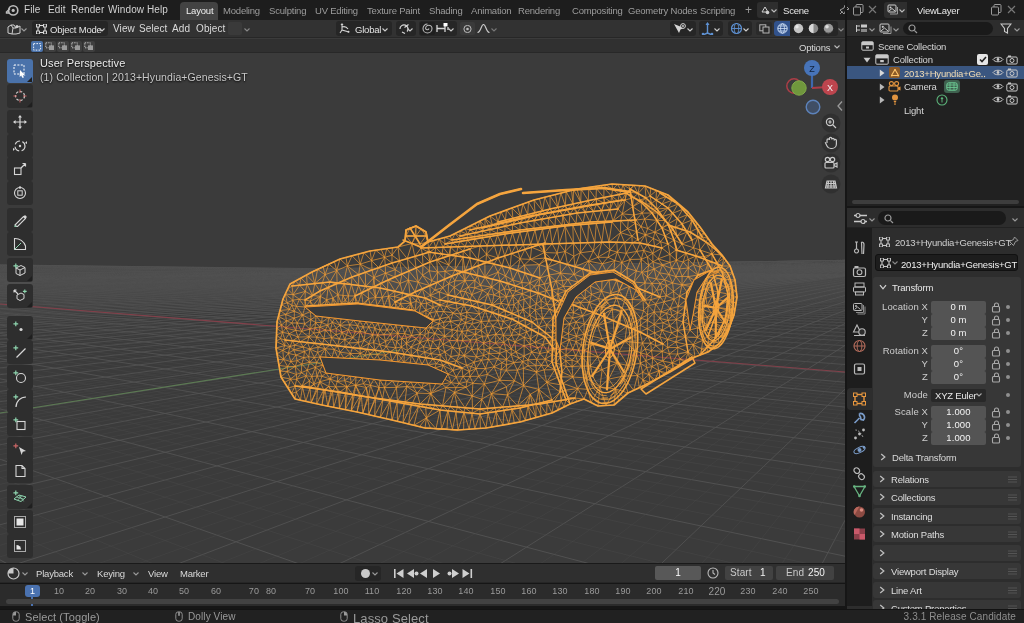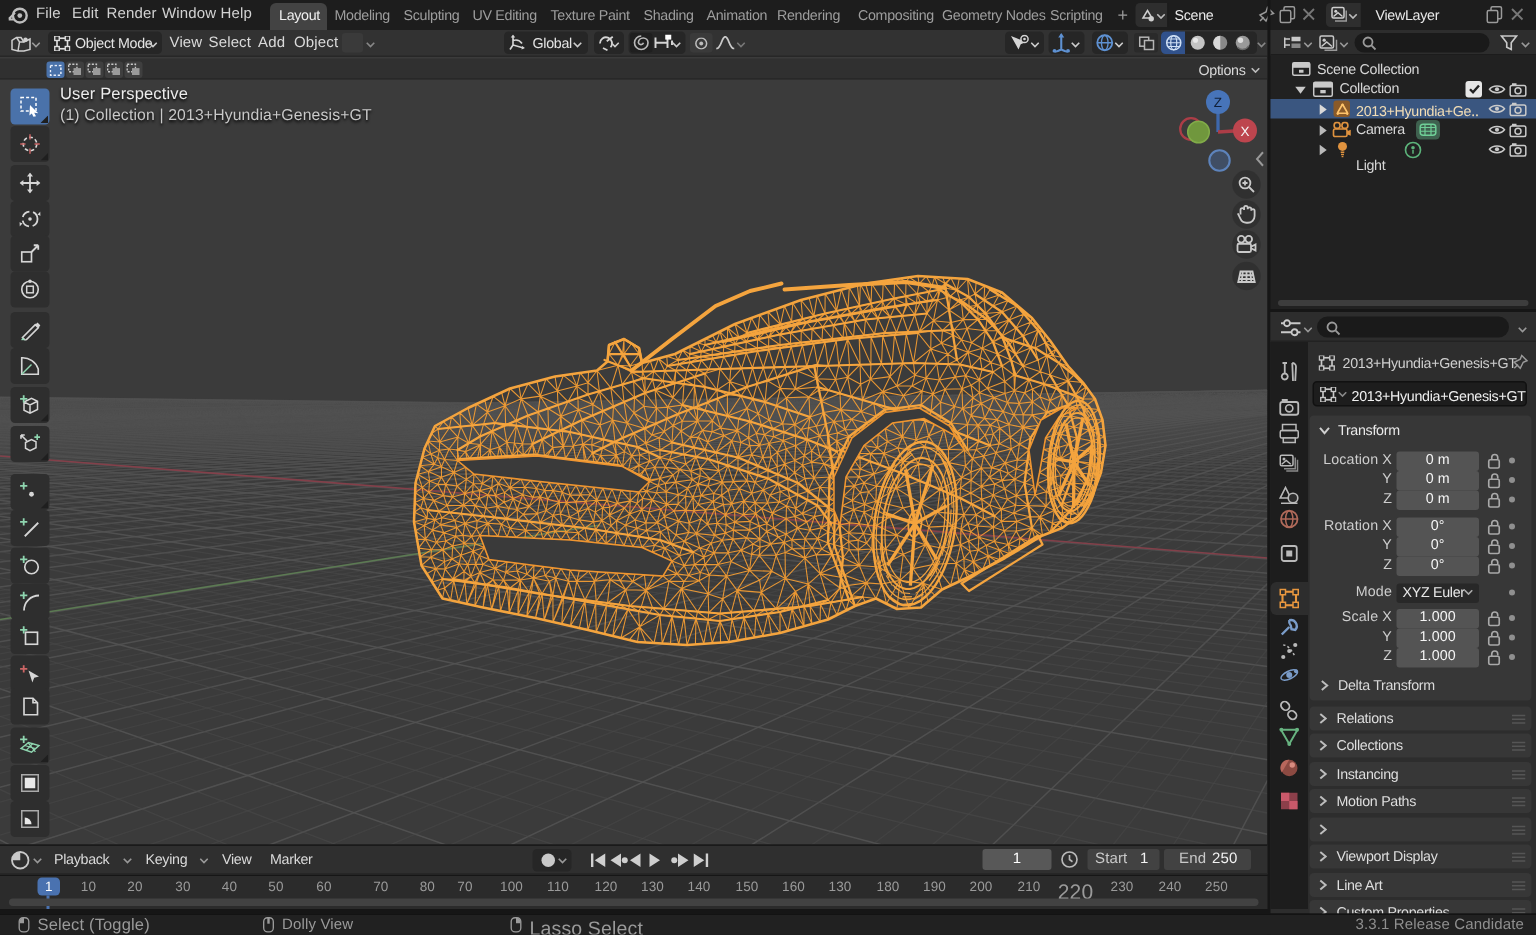--- a/index.html
+++ b/index.html
@@ -1287,35 +1287,35 @@
 <div class="abs" style="left:776px;top:566px;width:58px;height:14px;background:#424242;border-radius:2px"></div>
 <div class="txt" style="left:786px;top:567px;color:#c9c9c9;font-size:10px">End</div>
 <div class="txt" style="left:808px;top:567px;color:#f2f2f2;font-size:10px">250</div>
 <div class="txt" style="left:47px;top:586px;width:24px;text-align:center;font-size:9px;color:#9a9a9a">10</div>
 <div class="txt" style="left:78px;top:586px;width:24px;text-align:center;font-size:9px;color:#9a9a9a">20</div>
 <div class="txt" style="left:110px;top:586px;width:24px;text-align:center;font-size:9px;color:#9a9a9a">30</div>
 <div class="txt" style="left:141px;top:586px;width:24px;text-align:center;font-size:9px;color:#9a9a9a">40</div>
 <div class="txt" style="left:172px;top:586px;width:24px;text-align:center;font-size:9px;color:#9a9a9a">50</div>
 <div class="txt" style="left:204px;top:586px;width:24px;text-align:center;font-size:9px;color:#9a9a9a">60</div>
 <div class="txt" style="left:235px;top:586px;width:24px;text-align:right;font-size:9px;color:#9a9a9a">70</div>
-<div class="txt" style="left:266px;top:586px;width:24px;text-align:right;font-size:9px;color:#9a9a9a">80</div>
+<div class="txt" style="left:266px;top:586px;width:24px;text-align:left;font-size:9px;color:#9a9a9a">80</div>
 <div class="txt" style="left:298px;top:586px;width:24px;text-align:center;font-size:9px;color:#9a9a9a">70</div>
 <div class="txt" style="left:329px;top:586px;width:24px;text-align:center;font-size:9px;color:#9a9a9a">100</div>
 <div class="txt" style="left:360px;top:586px;width:24px;text-align:center;font-size:9px;color:#9a9a9a">110</div>
 <div class="txt" style="left:392px;top:586px;width:24px;text-align:center;font-size:9px;color:#9a9a9a">120</div>
 <div class="txt" style="left:423px;top:586px;width:24px;text-align:center;font-size:9px;color:#9a9a9a">130</div>
 <div class="txt" style="left:454px;top:586px;width:24px;text-align:center;font-size:9px;color:#9a9a9a">140</div>
 <div class="txt" style="left:486px;top:586px;width:24px;text-align:center;font-size:9px;color:#9a9a9a">150</div>
 <div class="txt" style="left:517px;top:586px;width:24px;text-align:center;font-size:9px;color:#9a9a9a">160</div>
 <div class="txt" style="left:548px;top:586px;width:24px;text-align:center;font-size:9px;color:#9a9a9a">130</div>
 <div class="txt" style="left:580px;top:586px;width:24px;text-align:center;font-size:9px;color:#9a9a9a">180</div>
 <div class="txt" style="left:611px;top:586px;width:24px;text-align:center;font-size:9px;color:#9a9a9a">190</div>
 <div class="txt" style="left:642px;top:586px;width:24px;text-align:center;font-size:9px;color:#9a9a9a">200</div>
 <div class="txt" style="left:674px;top:586px;width:24px;text-align:center;font-size:9px;color:#9a9a9a">210</div>
-<div class="txt" style="left:705px;top:586px;width:24px;text-align:center;font-size:14px;color:#9a9a9a">220</div>
+<div class="txt" style="left:705px;top:586px;width:24px;text-align:center;font-size:10px;color:#9a9a9a">220</div>
 <div class="txt" style="left:736px;top:586px;width:24px;text-align:center;font-size:9px;color:#9a9a9a">230</div>
 <div class="txt" style="left:768px;top:586px;width:24px;text-align:center;font-size:9px;color:#9a9a9a">240</div>
 <div class="txt" style="left:799px;top:586px;width:24px;text-align:center;font-size:9px;color:#9a9a9a">250</div>
 <div class="abs" style="left:25px;top:585px;width:15px;height:12px;background:#4a72b0;border-radius:3px"></div>
 <div class="txt" style="left:25px;top:586px;width:15px;text-align:center;font-size:9px;color:#fff">1</div>
 <div class="abs" style="left:31px;top:597px;width:2px;height:9px;background:#4a72b0"></div>
 <div class="abs" style="left:6px;top:599px;width:833px;height:5px;background:#424242;border-radius:2.5px"></div>
 <div class="abs" style="left:0;top:609px;width:1024px;height:14px;background:#212121;border-top:1px solid #131313"></div>
 <svg class="abs" style="left:12px;top:611px" width="8" height="11" viewBox="0 0 8 11">
       <rect x="0.8" y="0.8" width="6.4" height="9.4" rx="2.6" fill="none" stroke="#9a9a9a" stroke-width="0.9"></rect>

